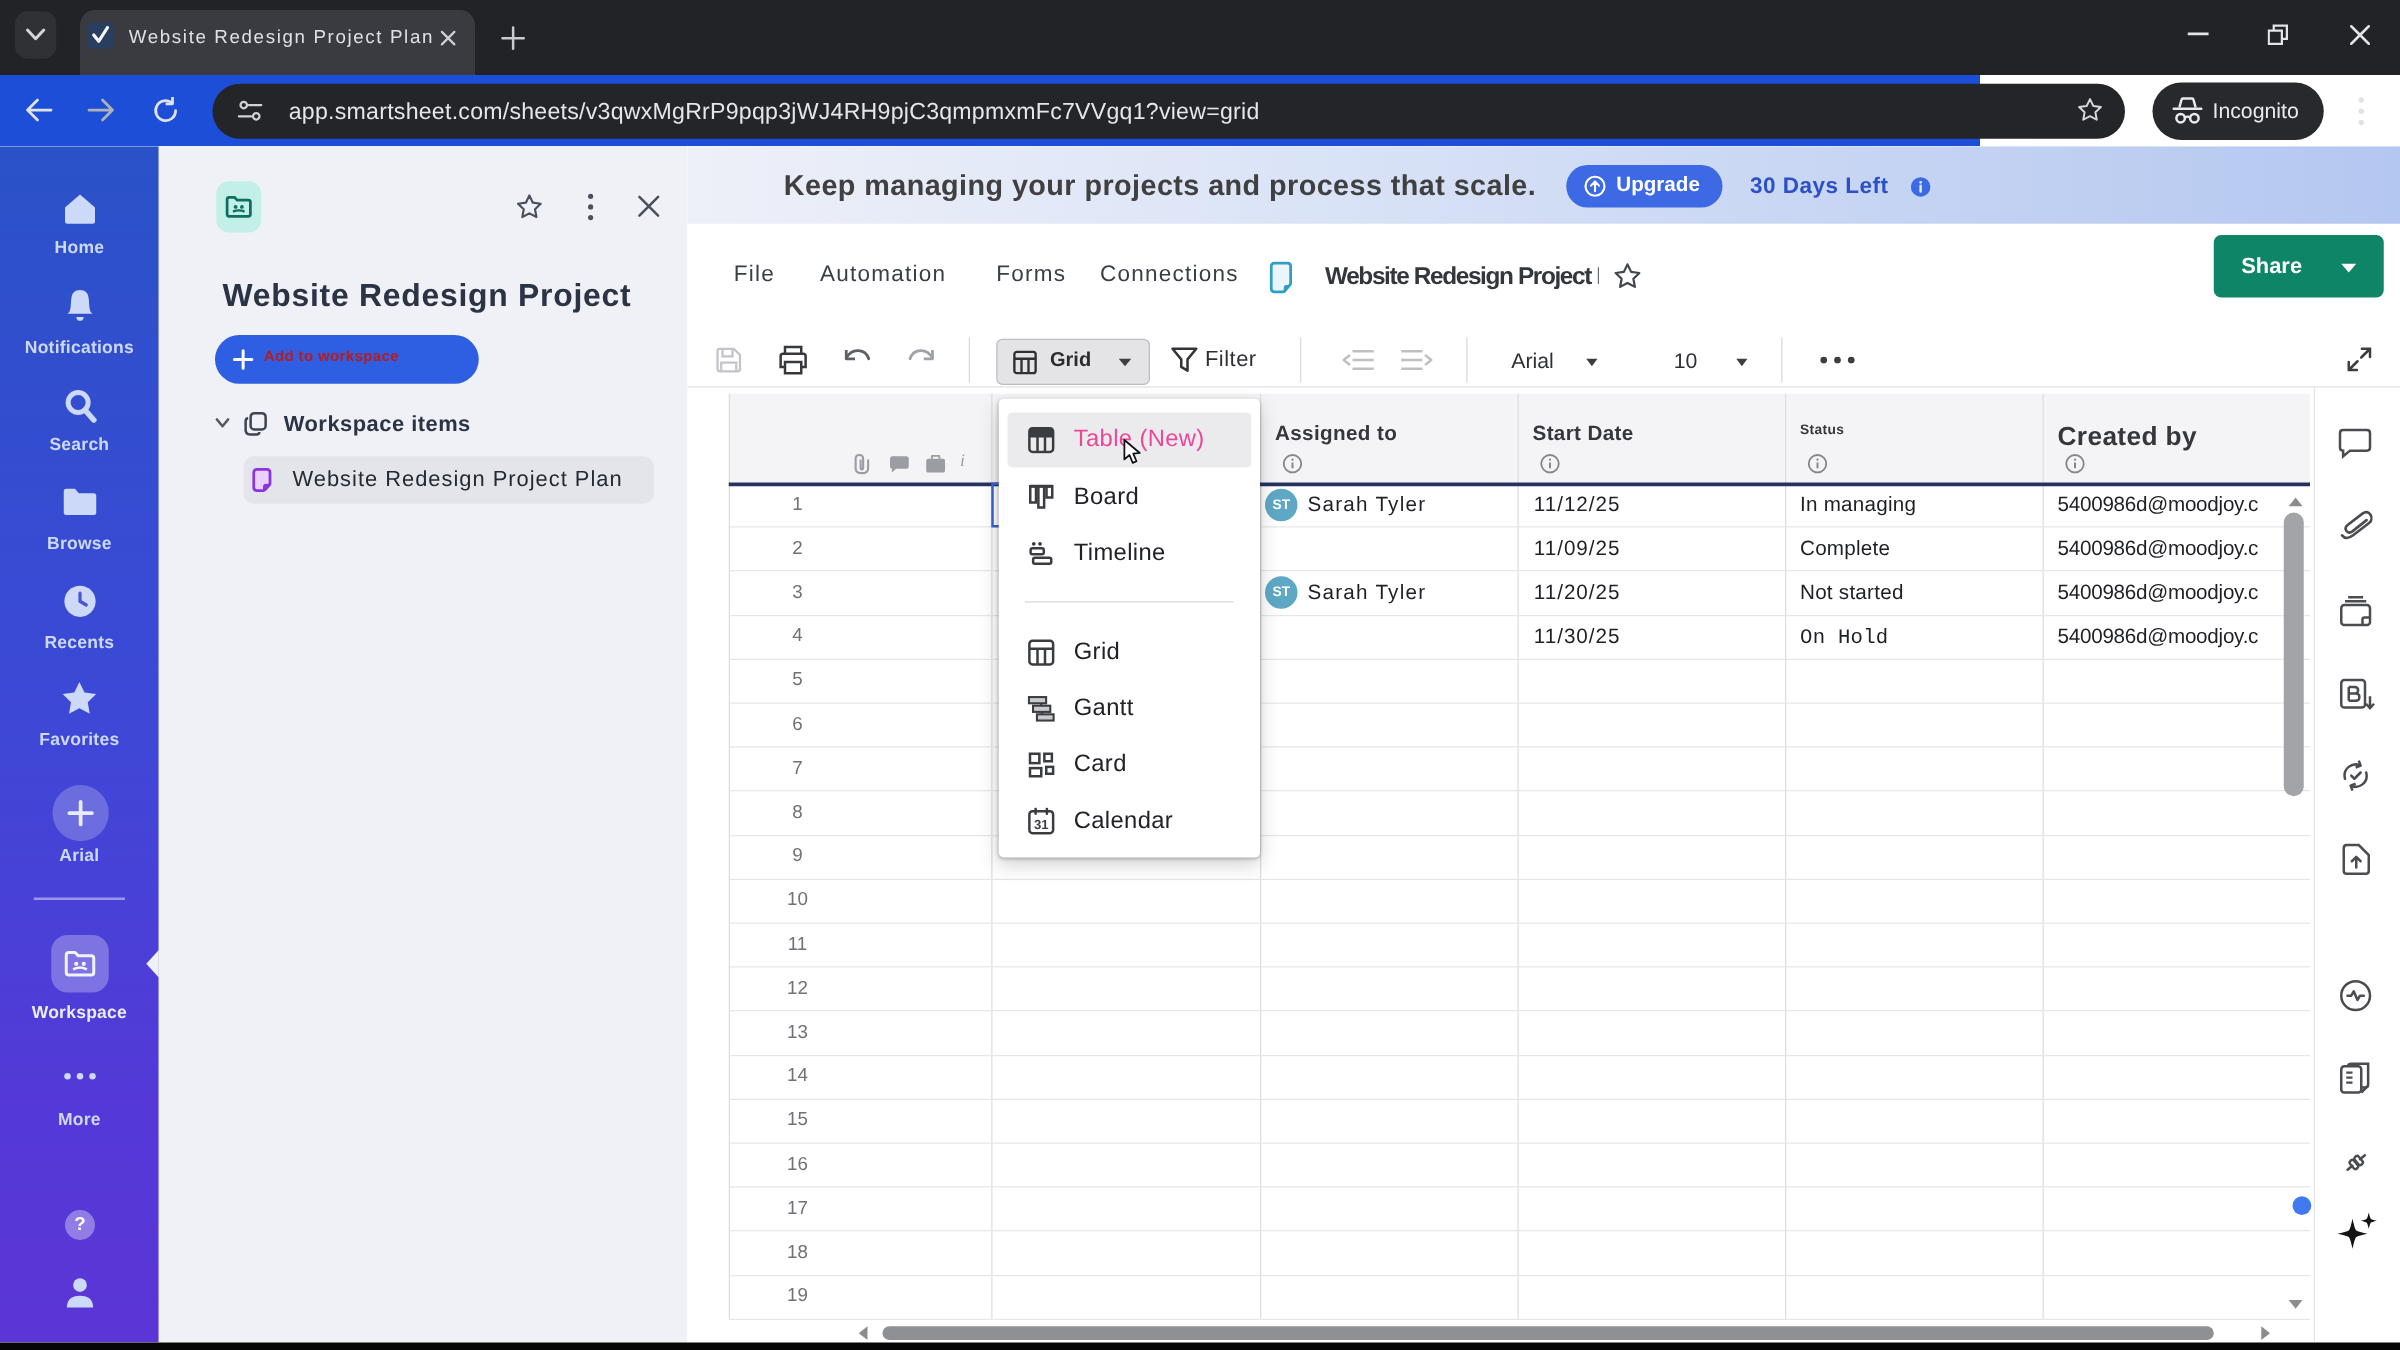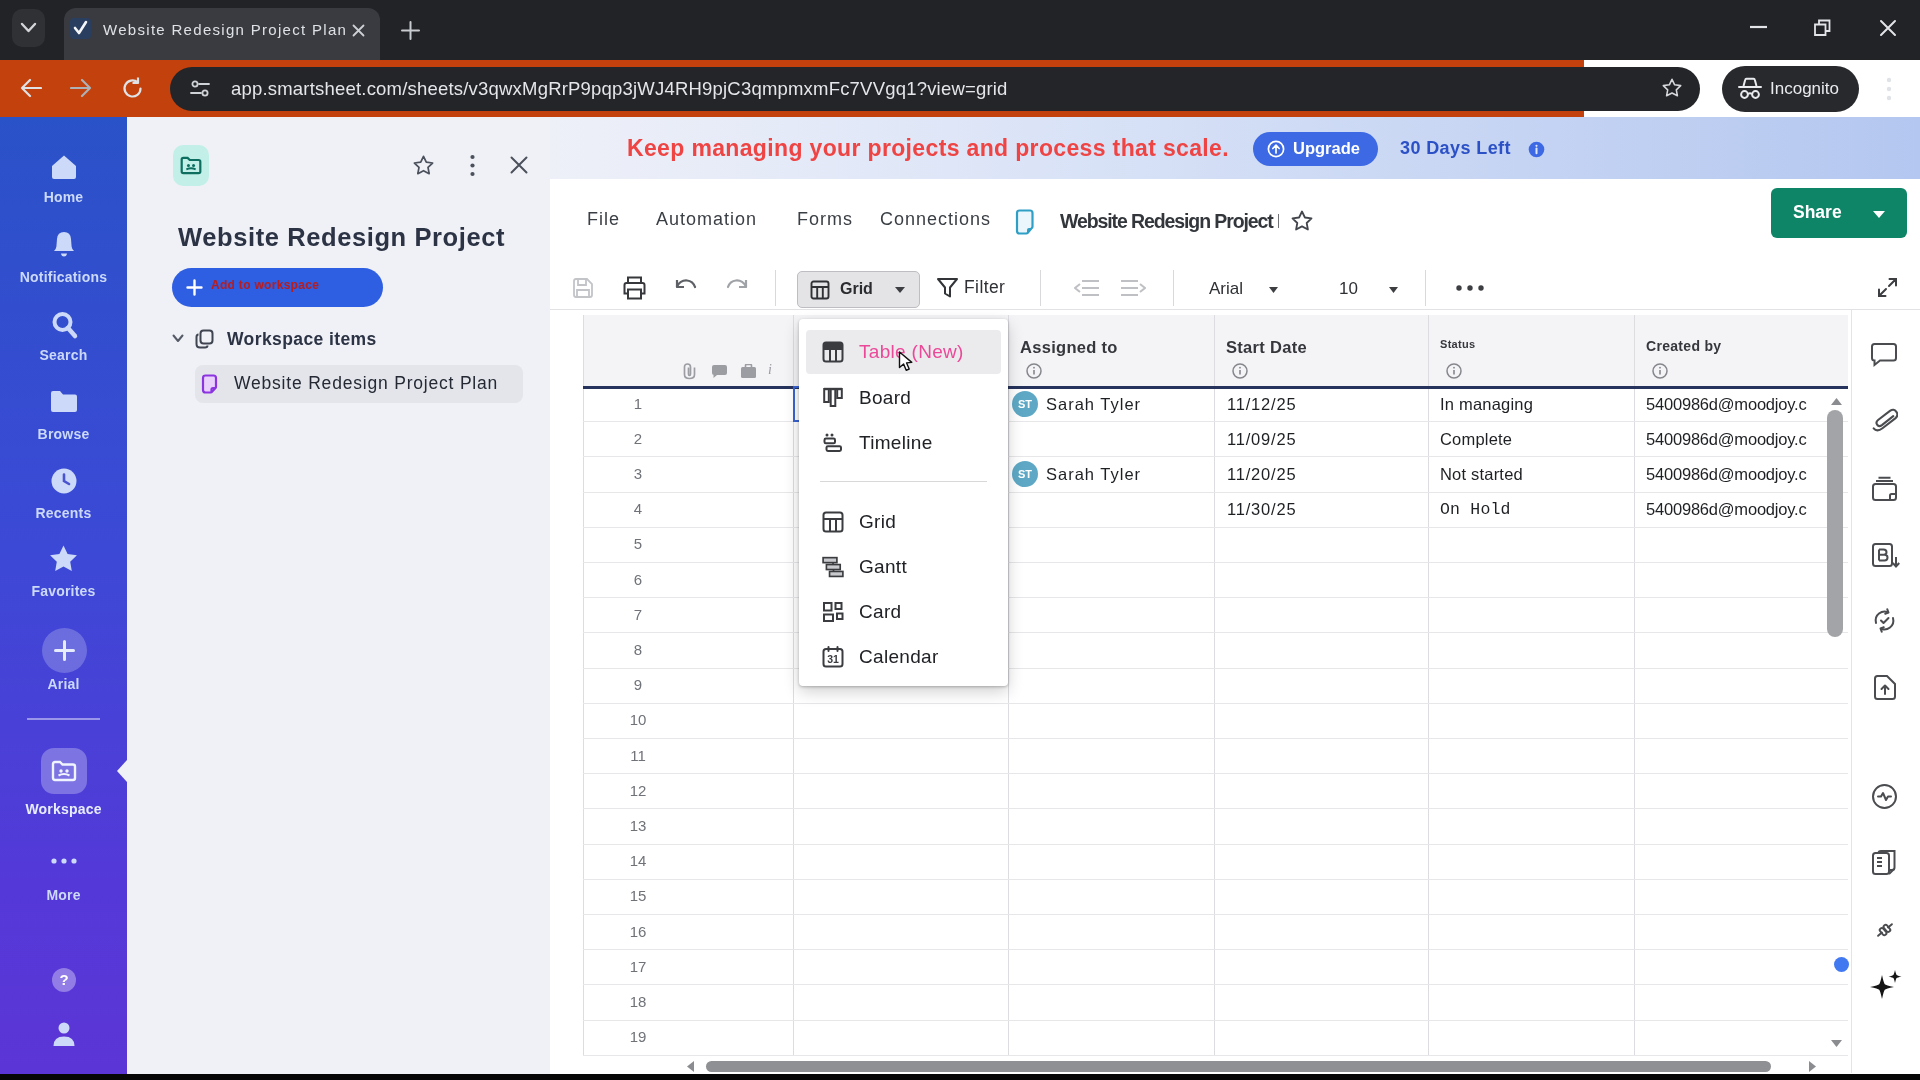--- a/index.html
+++ b/index.html
@@ -36,21 +36,21 @@
       <path d="M0 2 H17" stroke="#e3e4e7" stroke-width="2.2"></path>
     </svg>
   <svg class="abs" style="left:1814px;top:19px" width="17" height="17" viewBox="0 0 17 17">
       <path d="M1 5.5 H11.5 V16 H1 Z" stroke="#e3e4e7" stroke-width="1.8" fill="none"></path>
       <path d="M5 5 V1.5 H15.5 V12 H12" stroke="#e3e4e7" stroke-width="1.8" fill="none"></path>
     </svg>
   <svg class="abs" style="left:1879px;top:19px" width="18" height="18" viewBox="0 0 18 18">
       <path d="M2 2 L16 16 M16 2 L2 16" stroke="#e3e4e7" stroke-width="2" stroke-linecap="round"></path>
     </svg>
 </div>
-<div class="abs" id="navbar" style="left:0;top:60px;width:1584px;height:57px;background:#c2410c;">
+<div class="abs" id="navbar" style="left:0;top:60px;width:1584px;height:57px;background:#1d4ed8;">
 
   <svg class="abs" style="left:20px;top:18px" width="22" height="20" viewBox="0 0 22 20">
       <path d="M10 2 L2 10 L10 18 M2 10 H21" stroke="#dfe2e6" stroke-width="2.2" fill="none" stroke-linecap="round" stroke-linejoin="round"></path>
     </svg>
 
   <svg class="abs" style="left:70px;top:18px" width="22" height="20" viewBox="0 0 22 20">
       <path d="M12 2 L20 10 L12 18 M20 10 H1" stroke="#aeb1b6" stroke-width="2.2" fill="none" stroke-linecap="round" stroke-linejoin="round"></path>
     </svg>
 
   <svg class="abs" style="left:121px;top:17px" width="23" height="23" viewBox="0 0 23 23">
@@ -202,21 +202,21 @@
     <svg class="abs" style="left:73px;top:257px" width="19" height="20" viewBox="0 0 19 20">
         <path d="M3 4 Q3 1.5 5.5 1.5 H13.5 Q16 1.5 16 4 V13 Q16 13.5 15.5 14 L12 17.8 Q11.5 18.5 10.8 18.5 H5.5 Q3 18.5 3 16 Z" fill="#e9d1fb" stroke="#8b34e0" stroke-width="2.2"></path>
         <path d="M11.5 18 V15.5 Q11.5 14 13 14 H15.5" fill="none" stroke="#8b34e0" stroke-width="2.2"></path>
       </svg>
     <div class="abs" style="left:107px;top:256px;font-size:17.5px;letter-spacing:0.8px;color:#242933;">Website Redesign Project Plan</div>
   </div>
 
   <div class="abs" id="main" style="left:550px;top:0;width:1370px;height:957px;background:#fff;">
 
     <div class="abs" style="left:0;top:0;width:1370px;height:62px;background:linear-gradient(90deg,#eef0f8 0%,#dbe4f7 35%,#b4c7f0 100%);"></div>
-    <div class="abs" style="left:77px;top:18px;font-weight:bold;font-size:23px;letter-spacing:0.35px;color:#ef4444;">Keep managing your projects and process that scale.</div>
+    <div class="abs" style="left:77px;top:18px;font-weight:bold;font-size:23px;letter-spacing:0.35px;color:#404040;">Keep managing your projects and process that scale.</div>
     <div class="abs" style="left:703px;top:15px;width:125px;height:34px;border-radius:17px;background:#3d6ae4;"></div>
     <svg class="abs" style="left:717px;top:23px" width="18" height="18" viewBox="0 0 18 18">
         <circle cx="9" cy="9" r="7.6" stroke="#fff" stroke-width="1.7" fill="none"></circle>
         <path d="M9 13 V5.5 M5.8 8.5 L9 5.2 L12.2 8.5" stroke="#fff" stroke-width="1.7" fill="none" stroke-linecap="round" stroke-linejoin="round"></path>
       </svg>
     <div class="abs" style="left:743px;top:22px;font-weight:bold;font-size:16.5px;color:#fff;">Upgrade</div>
     <div class="abs" style="left:850px;top:21px;font-weight:bold;font-size:18px;letter-spacing:0.4px;color:#2c51c6;text-align:right;">30 Days Left</div>
     <svg class="abs" style="left:978px;top:24px" width="17" height="17" viewBox="0 0 17 17">
         <circle cx="8.5" cy="8.5" r="7.8" fill="#3d6ae4"></circle>
         <path d="M8.5 7.5 V12.2" stroke="#dfe8fb" stroke-width="2" stroke-linecap="round"></path>
@@ -371,21 +371,21 @@
         <circle cx="8" cy="8" r="7" fill="none" stroke="#85878d" stroke-width="1.5"></circle>
         <path d="M8 7 V11.5" stroke="#85878d" stroke-width="1.6"></path>
         <circle cx="8" cy="4.7" r="0.9" fill="#85878d"></circle>
       </svg>
     <div class="abs" style="left:890px;top:221px;font-weight:bold;font-size:11px;letter-spacing:0.3px;color:#35373c;">Status</div>
     <svg class="abs" style="left:896px;top:246px" width="16" height="16" viewBox="0 0 16 16">
         <circle cx="8" cy="8" r="7" fill="none" stroke="#85878d" stroke-width="1.5"></circle>
         <path d="M8 7 V11.5" stroke="#85878d" stroke-width="1.6"></path>
         <circle cx="8" cy="4.7" r="0.9" fill="#85878d"></circle>
       </svg>
-    <div class="abs" style="left:1096px;top:221px;font-weight:bold;font-size:14px;letter-spacing:0.3px;color:#35373c;">Created by</div>
+    <div class="abs" style="left:1096px;top:221px;font-weight:bold;font-size:21px;letter-spacing:0.3px;color:#35373c;">Created by</div>
     <svg class="abs" style="left:1102px;top:246px" width="16" height="16" viewBox="0 0 16 16">
         <circle cx="8" cy="8" r="7" fill="none" stroke="#85878d" stroke-width="1.5"></circle>
         <path d="M8 7 V11.5" stroke="#85878d" stroke-width="1.6"></path>
         <circle cx="8" cy="4.7" r="0.9" fill="#85878d"></circle>
       </svg>
     <div class="abs" style="left:243px;top:269px;width:215px;height:36px;border:2px solid #3a62d2;"></div>
     <div class="abs" style="left:462px;top:274px;width:26px;height:26px;border-radius:50%;background:#5ea8c5;color:#fff;font-size:11px;font-weight:bold;text-align:center;line-height:26px;">ST</div>
     <div class="abs" style="left:496px;top:278px;font-size:16.5px;letter-spacing:1px;color:#1e2023;">Sarah Tyler</div>
     <div class="abs" style="left:677px;top:278px;font-size:16.5px;letter-spacing:0.8px;color:#1e2023;">11/12/25</div>
     <div class="abs" style="left:890px;top:278px;font-size:16.5px;letter-spacing:0.2px;color:#1e2023;">In managing</div>

